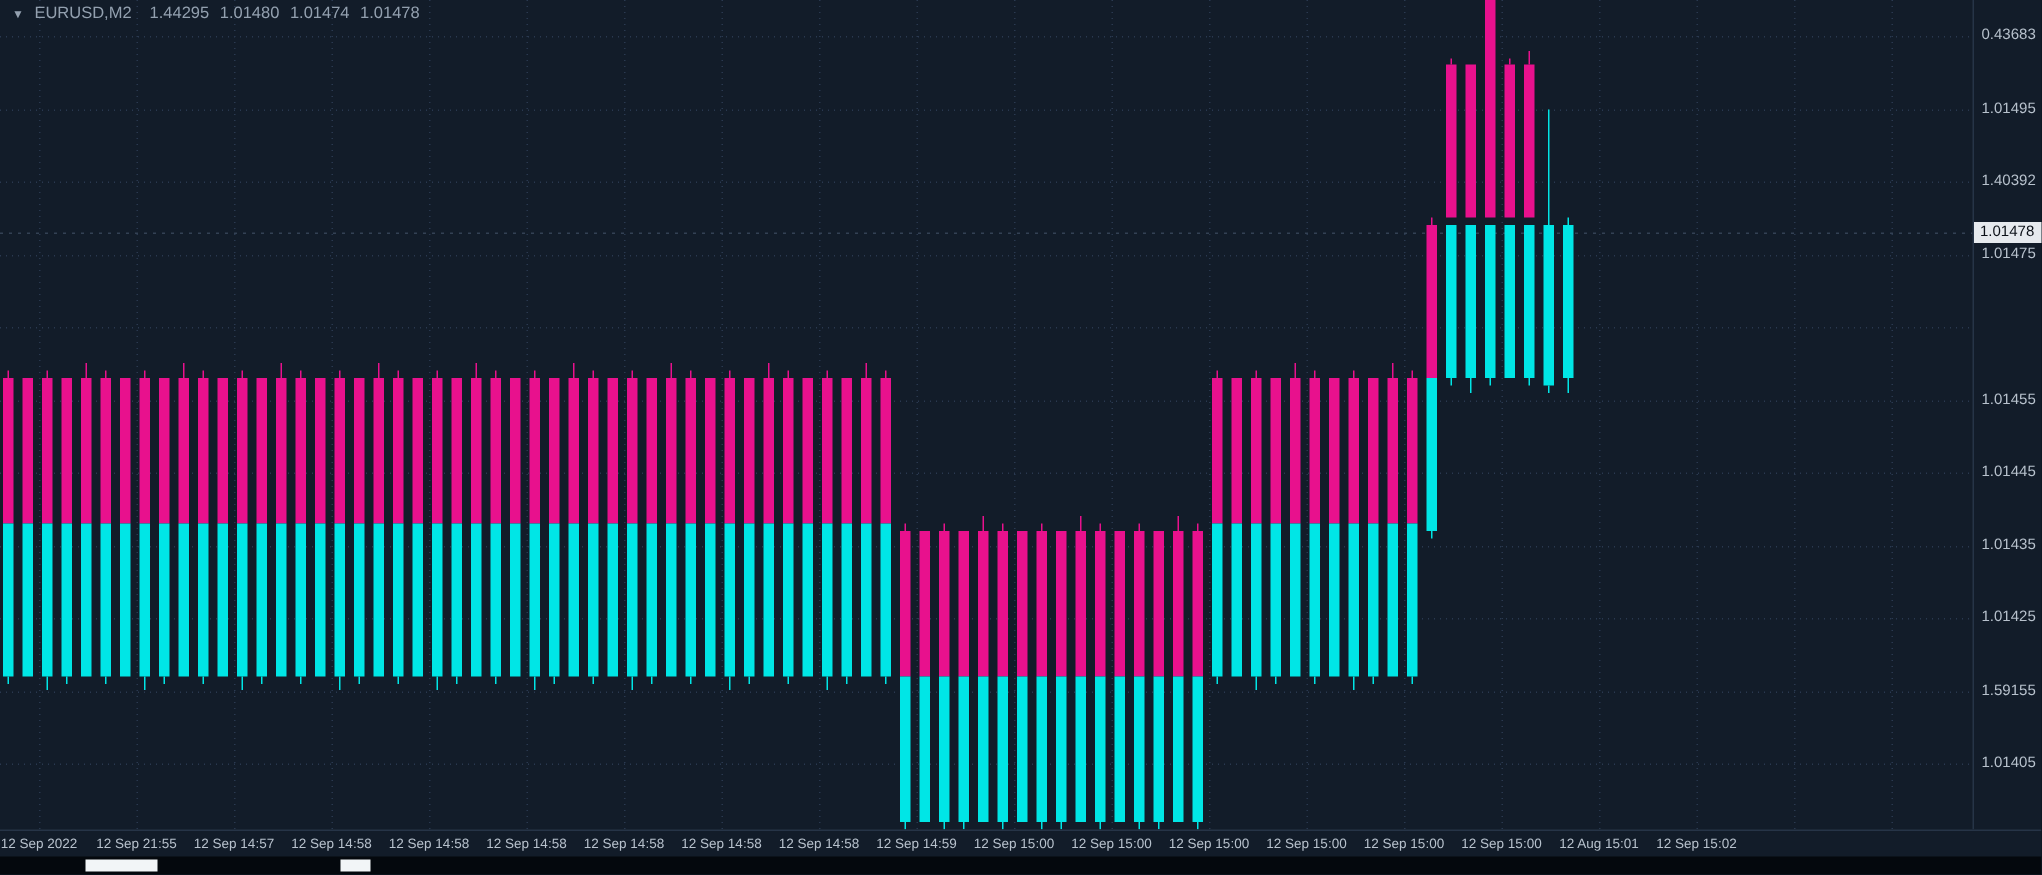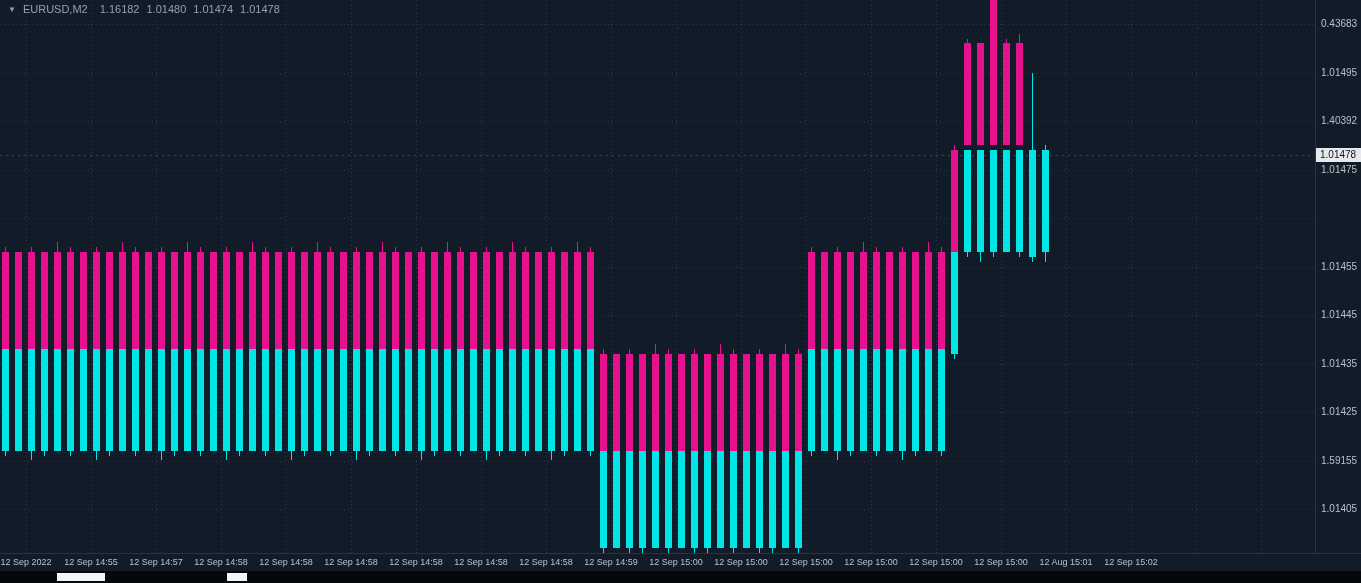--- a/index.html
+++ b/index.html
@@ -349,21 +349,21 @@
         <div class="bar-wick" style="left: 1032px; top: 72.5px; height: 77.6px; background: var(--bull);"></div>
         <div class="bar-wick" style="left: 1032px; top: 256.8px; height: 4.8px; background: var(--bull);"></div>
         <div class="bar-body bull" style="left: 1029px; top: 150.1px; height: 106.7px;"></div>
         <div class="bar-wick" style="left: 1045px; top: 145.3px; height: 4.8px; background: var(--bull);"></div>
         <div class="bar-wick" style="left: 1045px; top: 251.9px; height: 9.7px; background: var(--bull);"></div>
         <div class="bar-body bull" style="left: 1042px; top: 150.1px; height: 101.8px;"></div>
       </div>
     <div class="symbol-info">
       <span class="chev">▼</span>
       <span class="sym">EURUSD,M2</span>
-      <span class="num">1.16182</span>
+      <span class="num">1.44295</span>
       <span class="num">1.01480</span>
       <span class="num">1.01474</span>
       <span class="num">1.01478</span>
     </div>
   </div>
 
   <div class="price-axis" id="price-axis">
     <div class="price-tag" id="price-tag" style="top: 147.9px;">1.01478</div>
   <div class="price-label" style="top: 18px;">0.43683</div>
       <div class="price-label" style="top: 66.5px;">1.01495</div>
@@ -373,21 +373,21 @@
       <div class="price-label" style="top: 260.5px;">1.01455</div>
       <div class="price-label" style="top: 309px;">1.01445</div>
       <div class="price-label" style="top: 357.5px;">1.01435</div>
       <div class="price-label" style="top: 406px;">1.01425</div>
       <div class="price-label" style="top: 454.5px;">1.59155</div>
       <div class="price-label" style="top: 503px;">1.01405</div>
     </div>
 
   <div class="time-axis" id="time-axis">
       <div class="time-label" style="left: 26px;">12 Sep 2022</div>
-      <div class="time-label" style="left: 91px;">12 Sep 14:55</div>
+      <div class="time-label" style="left: 91px;">12 Sep 21:55</div>
       <div class="time-label" style="left: 156px;">12 Sep 14:57</div>
       <div class="time-label" style="left: 221px;">12 Sep 14:58</div>
       <div class="time-label" style="left: 286px;">12 Sep 14:58</div>
       <div class="time-label" style="left: 351px;">12 Sep 14:58</div>
       <div class="time-label" style="left: 416px;">12 Sep 14:58</div>
       <div class="time-label" style="left: 481px;">12 Sep 14:58</div>
       <div class="time-label" style="left: 546px;">12 Sep 14:58</div>
       <div class="time-label" style="left: 611px;">12 Sep 14:59</div>
       <div class="time-label" style="left: 676px;">12 Sep 15:00</div>
       <div class="time-label" style="left: 741px;">12 Sep 15:00</div>

